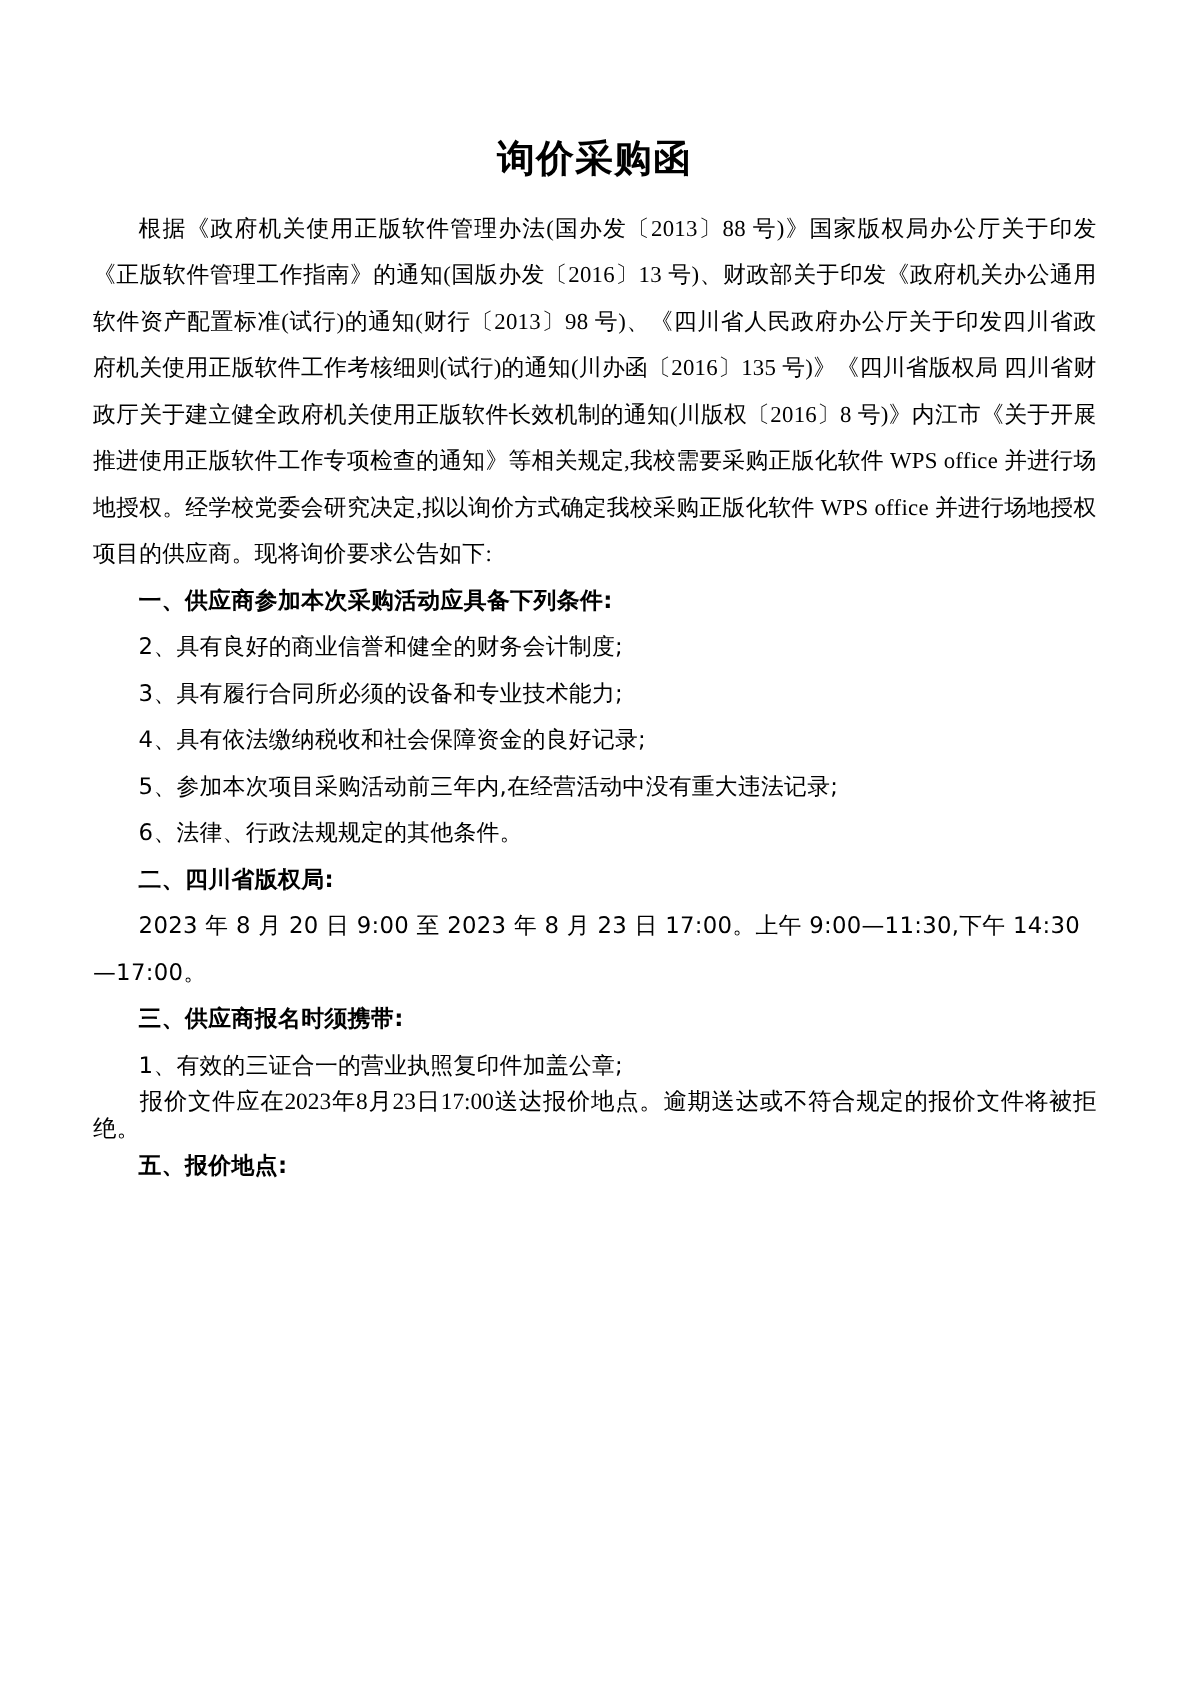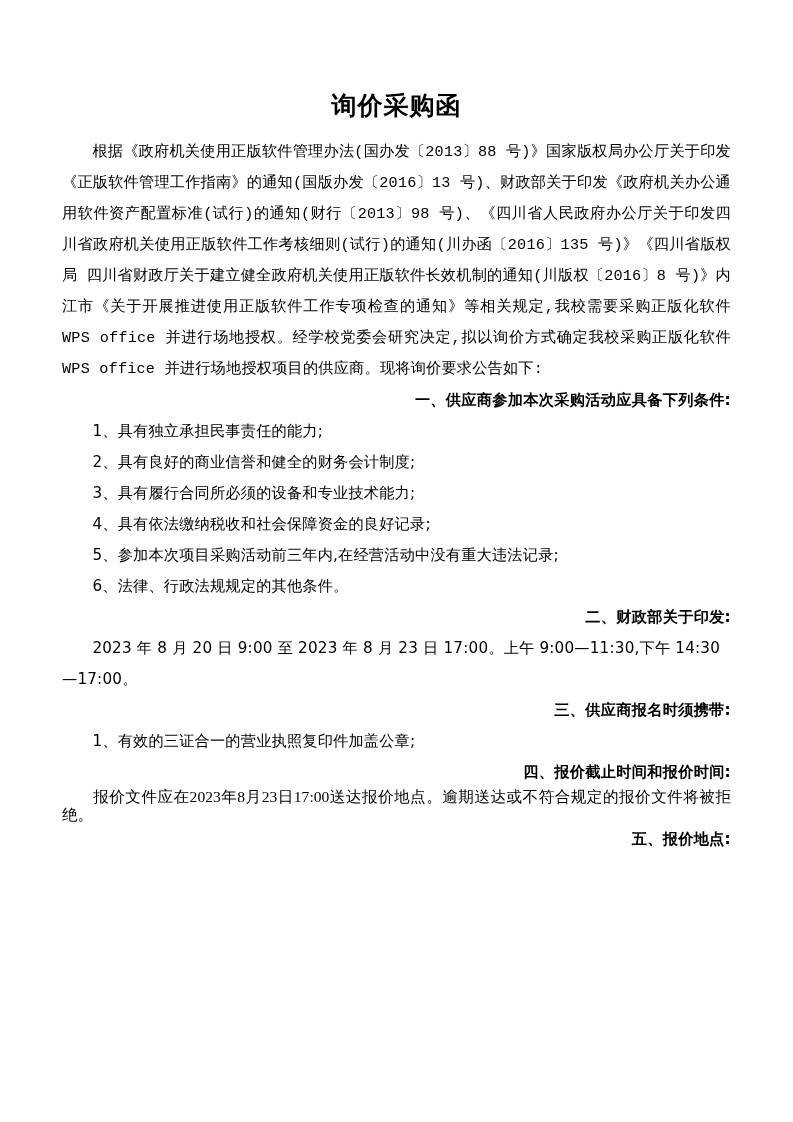--- a/index.html
+++ b/index.html
@@ -23,38 +23,37 @@
   .doc-title {
     text-align: center;
     font-family: "DejaVu Sans", "Liberation Sans", sans-serif;
     font-weight: bold;
     font-size: 25px;
     letter-spacing: 1px;
     margin: 18px 0 14px 0;
     line-height: 1.3;
   }
   .para {
-    font-family: Liberation Mono, monospace;
+    font-family: Liberation Serif, serif;
     font-size: 15.2px;
     line-height: 31px;
     text-align: justify;
     text-justify: inter-ideograph;
     margin: 0;
     text-indent: 2em;
     letter-spacing: 0.2px;
   }
   .section-head {
     font-family: "DejaVu Sans", "Liberation Sans", sans-serif;
     font-size: 15.2px;
     line-height: 31px;
     font-weight: bold;
     text-indent: 2em;
     margin: 0;
     letter-spacing: 0.3px;
-    text-align: right;
   }
   .item {
     font-family: "DejaVu Sans", "Liberation Sans", sans-serif;
     font-size: 15.2px;
     line-height: 31px;
     text-indent: 2em;
     margin: 0;
     letter-spacing: 0.2px;
   }
   .body-serif {
@@ -69,31 +68,29 @@
 </head>
 <body>
 
 <div class="page">
 
   <h1 class="doc-title">询价采购函</h1>
 
   <p class="para">根据《政府机关使用正版软件管理办法(国办发〔2013〕88 号)》国家版权局办公厅关于印发《正版软件管理工作指南》的通知(国版办发〔2016〕13 号)、财政部关于印发《政府机关办公通用软件资产配置标准(试行)的通知(财行〔2013〕98 号)、《四川省人民政府办公厅关于印发四川省政府机关使用正版软件工作考核细则(试行)的通知(川办函〔2016〕135 号)》《四川省版权局 四川省财政厅关于建立健全政府机关使用正版软件长效机制的通知(川版权〔2016〕8 号)》内江市《关于开展推进使用正版软件工作专项检查的通知》等相关规定,我校需要采购正版化软件 WPS office 并进行场地授权。经学校党委会研究决定,拟以询价方式确定我校采购正版化软件 WPS office 并进行场地授权项目的供应商。现将询价要求公告如下:</p>
 
   <p class="section-head">一、供应商参加本次采购活动应具备下列条件:</p>
-  <p class="item">1、具有独立承担民事责任的能力;</p>
   <p class="item">2、具有良好的商业信誉和健全的财务会计制度;</p>
   <p class="item">3、具有履行合同所必须的设备和专业技术能力;</p>
   <p class="item">4、具有依法缴纳税收和社会保障资金的良好记录;</p>
   <p class="item">5、参加本次项目采购活动前三年内,在经营活动中没有重大违法记录;</p>
   <p class="item">6、法律、行政法规规定的其他条件。</p>
 
-  <p class="section-head">二、财政部关于印发:</p>
+  <p class="section-head">二、四川省版权局:</p>
   <p class="item">2023 年 8 月 20 日 9:00 至 2023 年 8 月 23 日 17:00。上午 9:00—11:30,下午 14:30—17:00。</p>
 
   <p class="section-head">三、供应商报名时须携带:</p>
   <p class="item">1、有效的三证合一的营业执照复印件加盖公章;</p>
 
-  <p class="section-head">四、报价截止时间和报价时间:</p>
   <p class="body-serif">报价文件应在2023年8月23日17:00送达报价地点。逾期送达或不符合规定的报价文件将被拒绝。</p>
 
   <p class="section-head">五、报价地点:</p>
 
 </div>
 
 </body></html>

